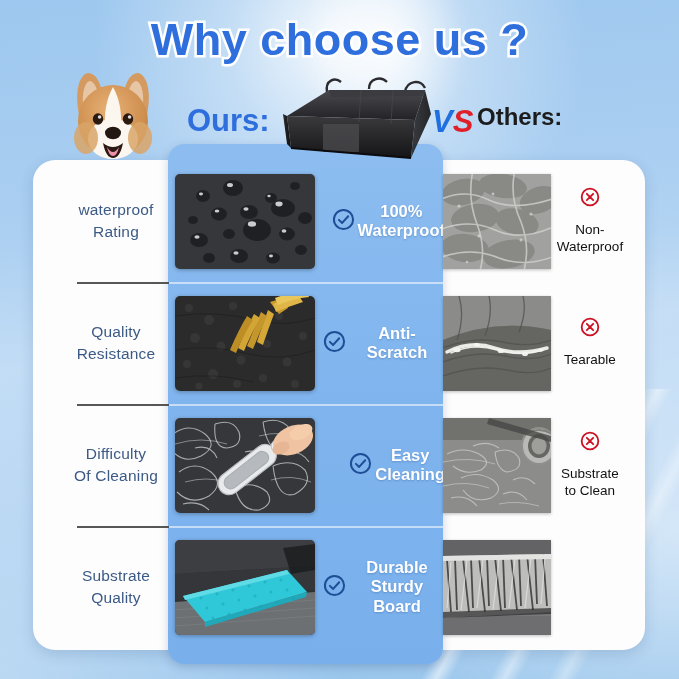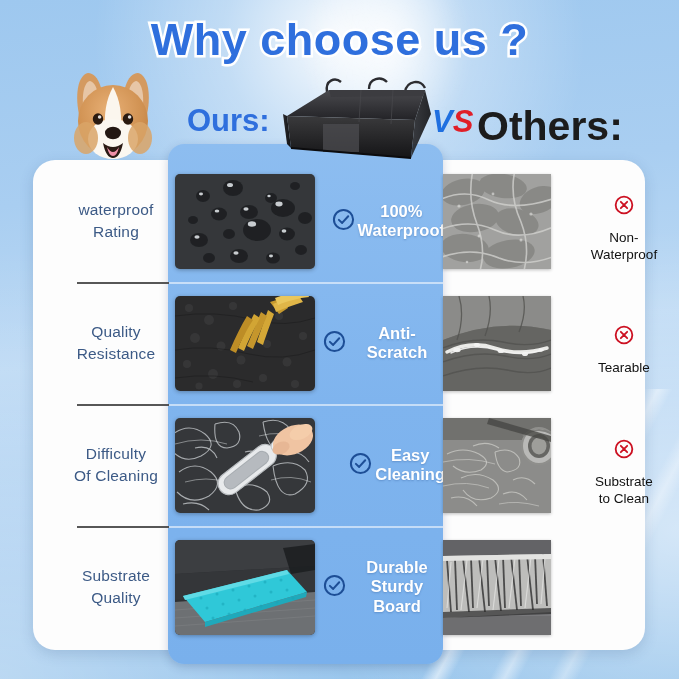--- a/index.html
+++ b/index.html
@@ -39,21 +39,21 @@
     z-index:6;
   }
   .title span{ -webkit-text-stroke:5px #fff; }
 
   
   .hdr{position:absolute;top:103px;left:0;width:679px;height:48px;z-index:7;}
   .hdr .ours{position:absolute;left:176px;top:0;font-size:31px;font-weight:bold;color:#2f6fdd;margin-left:11px;}
   .hdr .vs{position:absolute;left:432px;top:1px;font-size:31px;font-weight:bold;font-style:italic;}
   .hdr .vs .v{color:#1f6fe0;}
   .hdr .vs .s{color:#e01f28;}
-  .hdr .others{position:absolute;left:477px;top:0;font-size:41px;font-weight:bold;color:#1c1c1c;}
+  .hdr .others{position:absolute;left:477px;top:0;font-size:24px;font-weight:bold;color:#1c1c1c;}
 
   
   .corgi{position:absolute;left:58px;top:63px;width:110px;height:100px;z-index:8;}
 
   
   .hero{position:absolute;left:265px;top:76px;width:180px;height:94px;z-index:9;}
 
   
   .card{
     position:absolute;left:33px;top:160px;width:612px;height:490px;
@@ -94,22 +94,22 @@
   
   .otxt{position:absolute;left:290px;top:0;width:122px;height:122px;
     display:flex;flex-direction:row;align-items:center;justify-content:flex-end;gap:3px;}
   .otxt .ctext{color:#fff;font-size:16.5px;font-weight:bold;line-height:1.18;text-align:center;
     text-shadow:0 1px 2px rgba(40,80,140,.35);}
 
   
   .xphoto{position:absolute;left:410px;top:14px;width:108px;height:95px;overflow:hidden;
     box-shadow:0 1px 3px rgba(0,0,0,.25);}
   
-  .xtxt{position:absolute;left:548px;top:0;width:86px;height:122px;
-    display:flex;flex-direction:column;align-items:center;justify-content:center;gap:10px;margin-top:8px;}
+  .xtxt{position:absolute;left:514px;top:0;width:86px;height:122px;
+    display:flex;flex-direction:column;align-items:center;justify-content:center;gap:10px;}
   .xtxt .ctext{color:#111;font-size:13.5px;line-height:1.28;text-align:center;}
 
   .ico{display:block;}
 </style>
 </head>
 <body>
 
 <div id="stage">
   <div class="glowtop"></div>
   <div class="streaks"></div>

